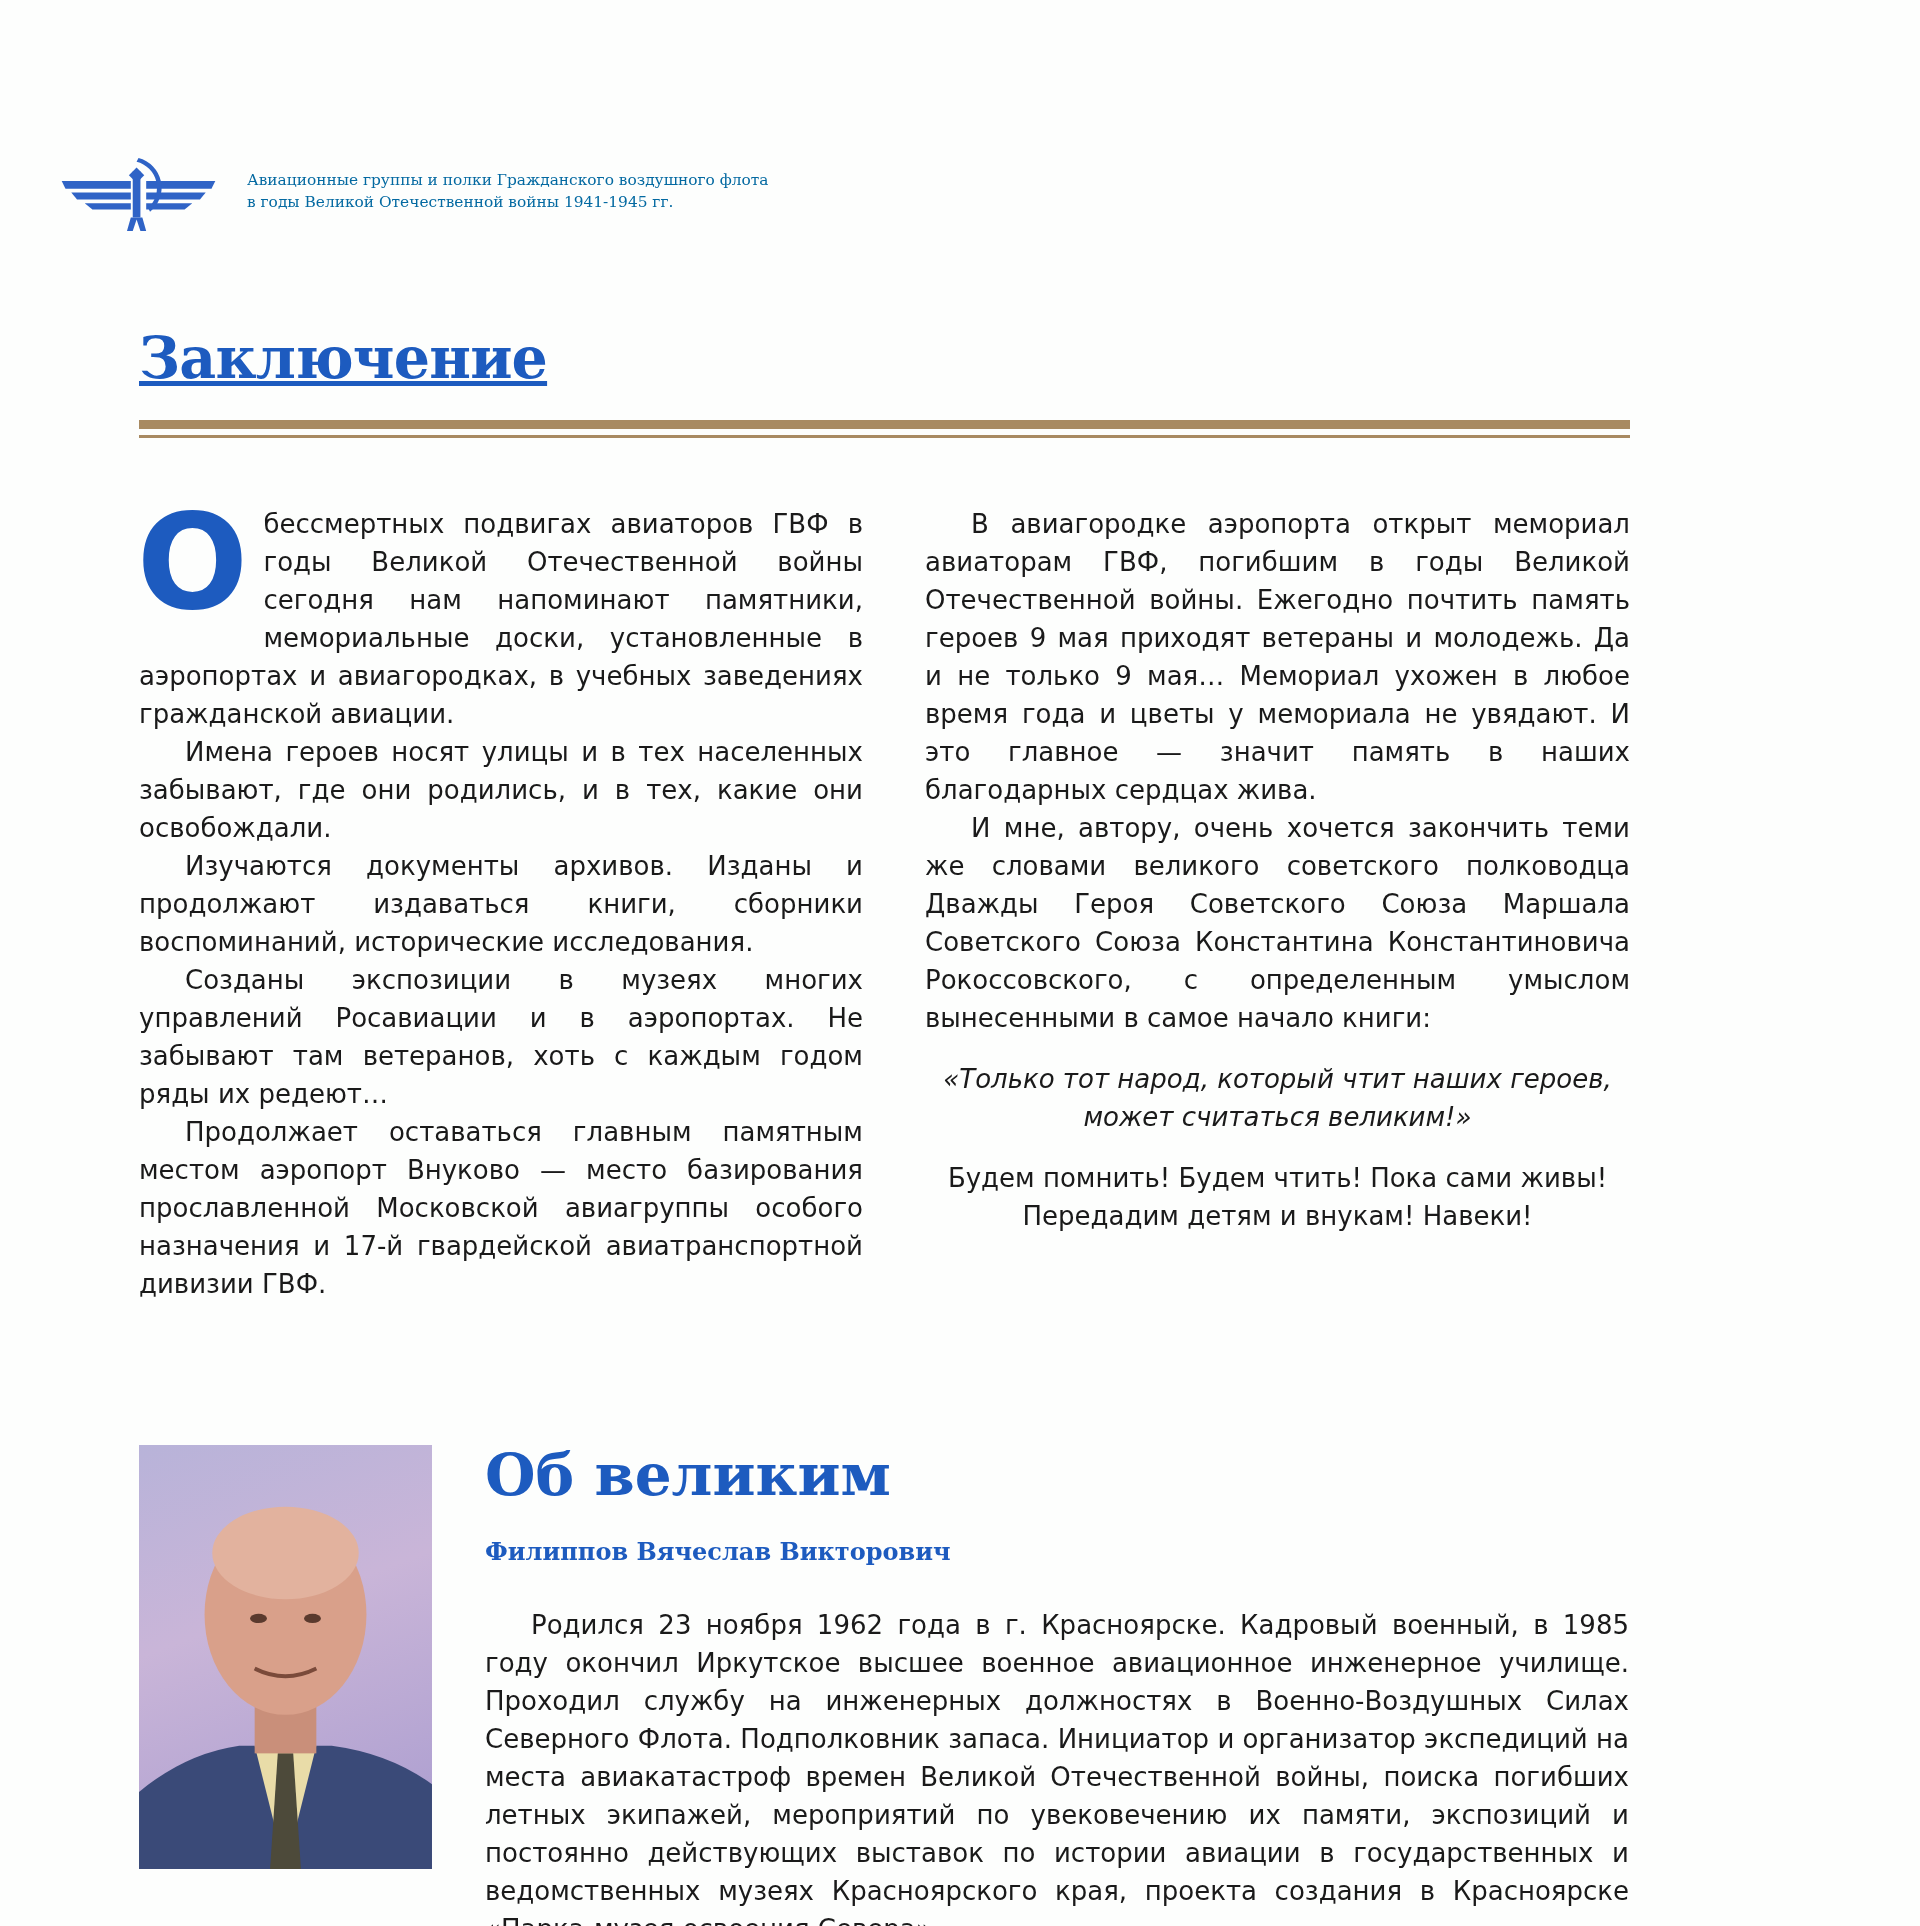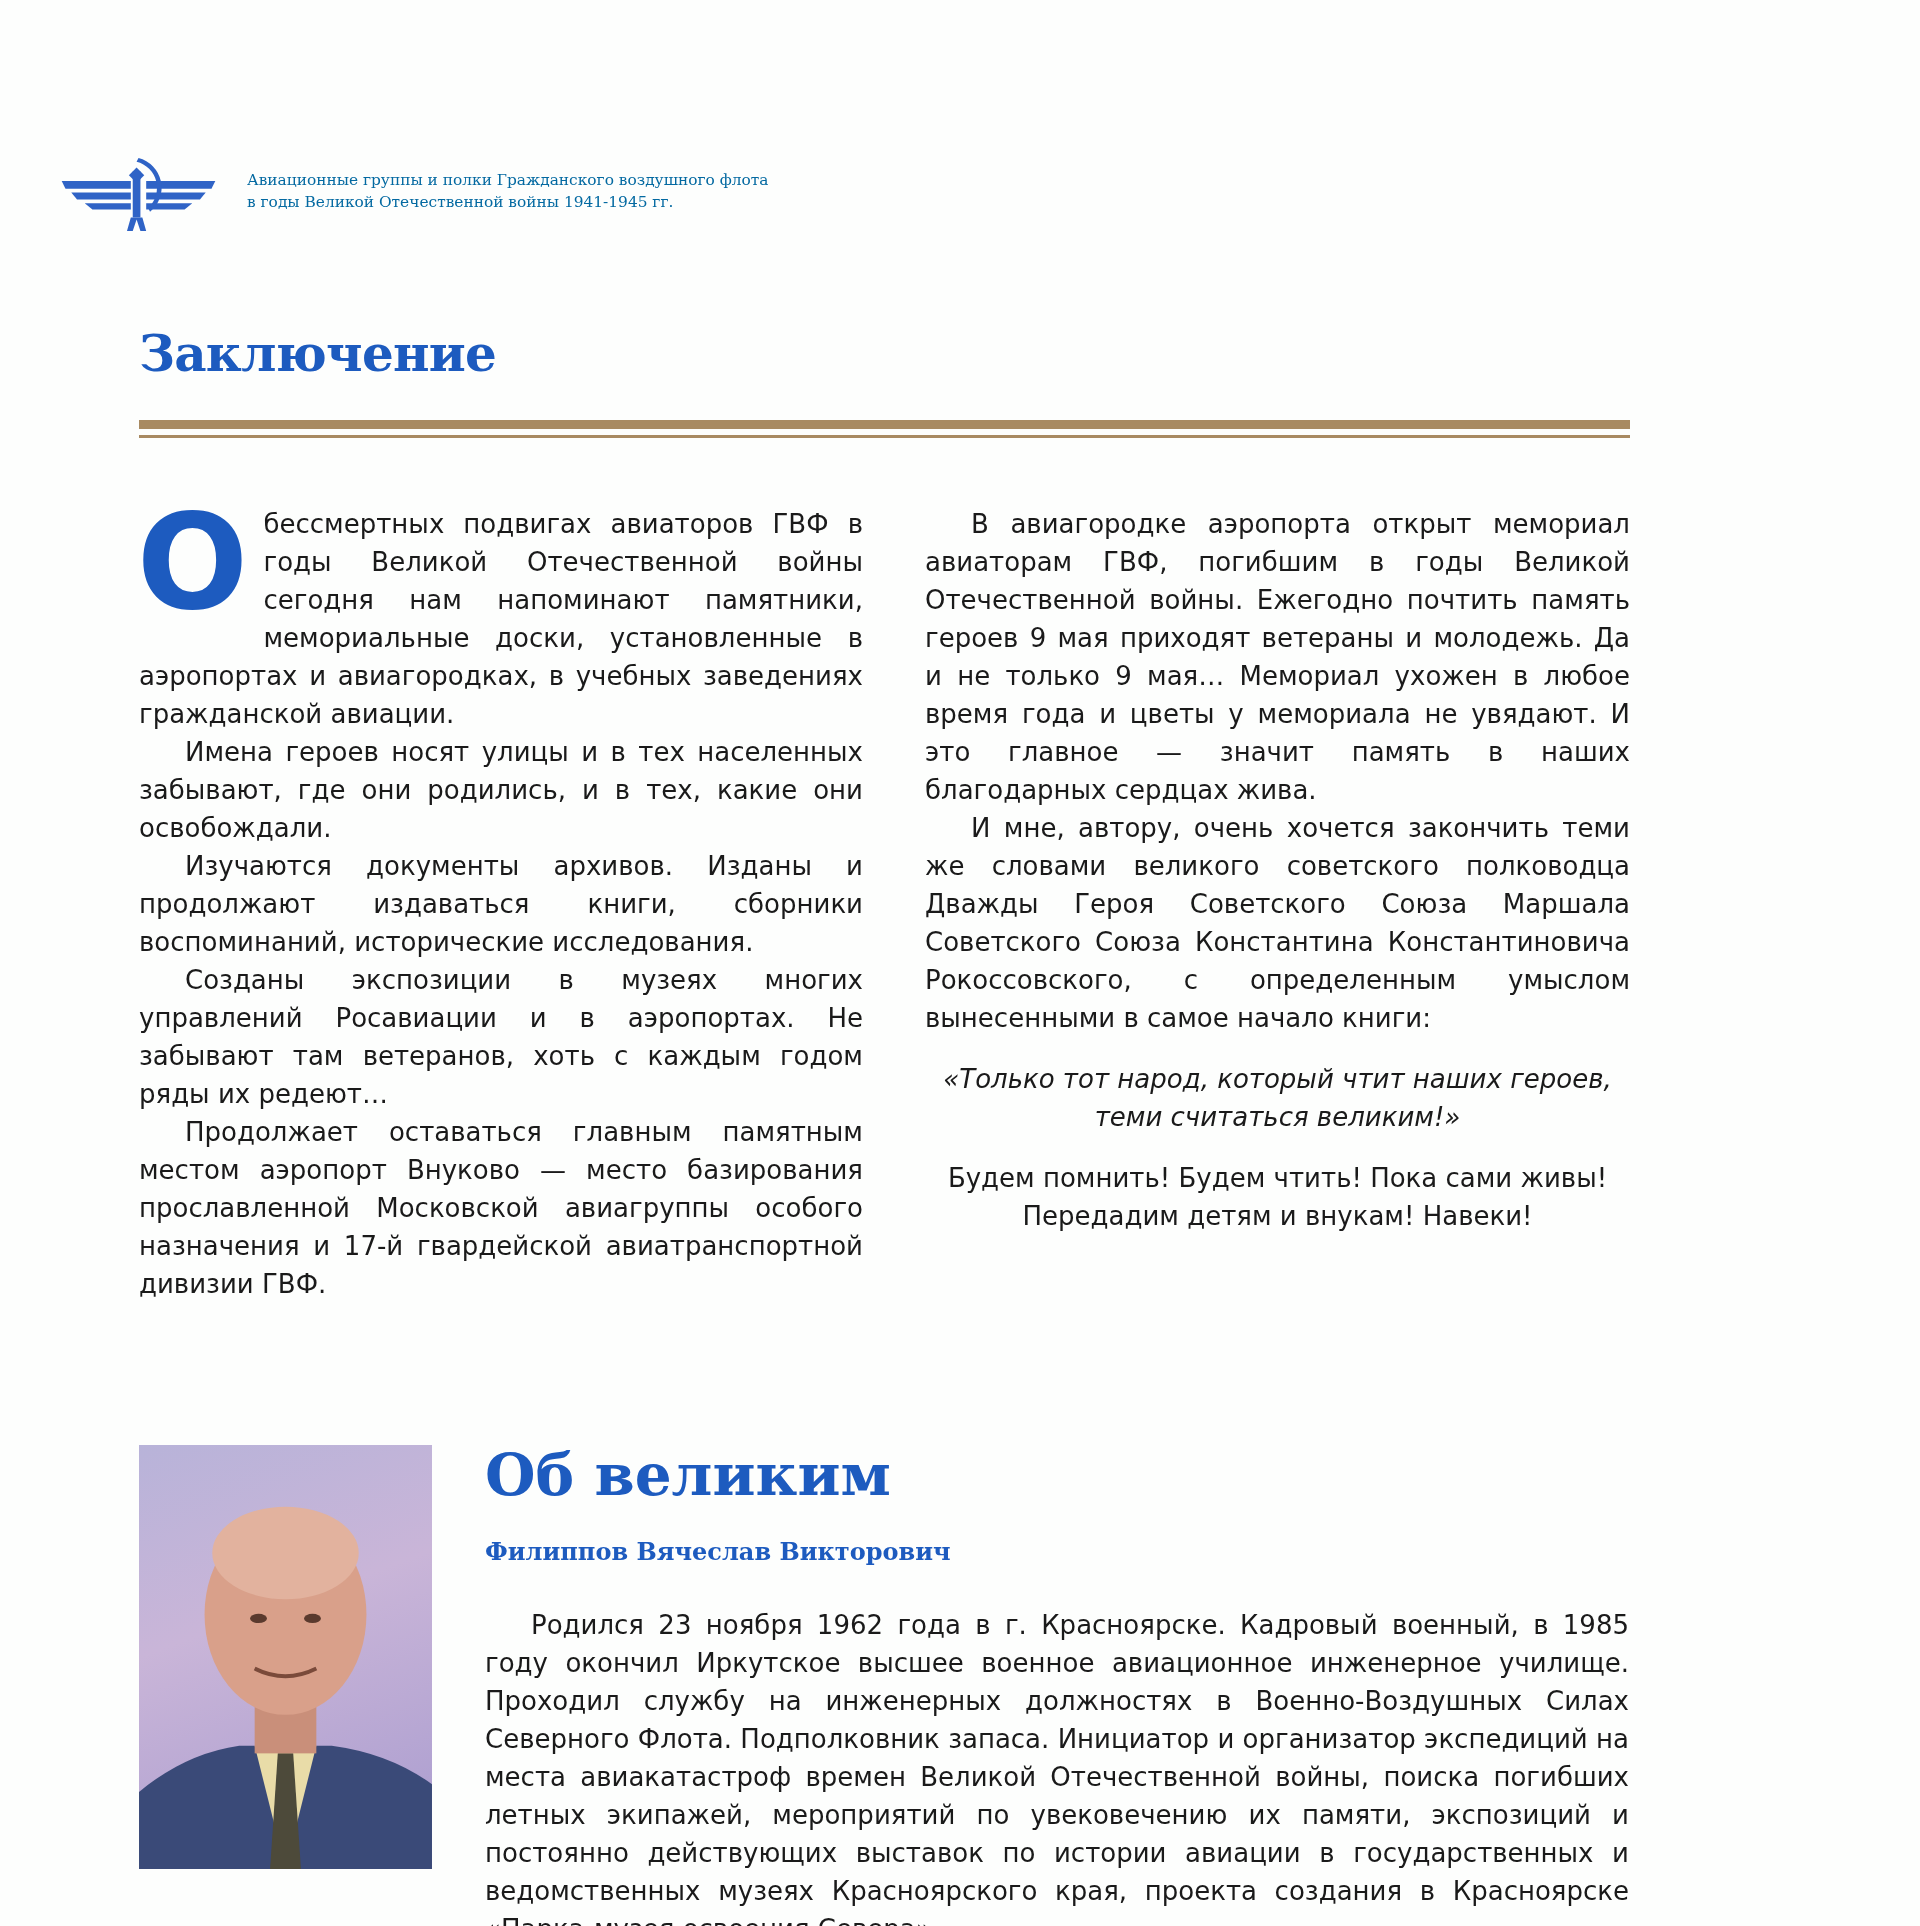--- a/index.html
+++ b/index.html
@@ -3,21 +3,21 @@
 <meta charset="utf-8">
 <style>
   html, body { margin:0; padding:0; }
   body { width:1921px; height:2655px; background:#fdfefd; position:relative; overflow:hidden;
          font-family:"DejaVu Sans", sans-serif; color:#1a1a1a; }
   .abs { position:absolute; }
   .serif { font-family:"DejaVu Serif", serif; }
   .blue { color:#1d5bbf; }
   #logo { left:54px; top:154px; width:169px; height:77px; }
   #header-text { left:247px; top:169px; font-size:15.4px; line-height:22.3px; color:#0369a1; }
-  #title { left:139px; top:324px; font-size:50px; font-weight:bold; letter-spacing:-0.8px; }
+  #title { left:139px; top:324px; font-size:57px; font-weight:bold; letter-spacing:-0.8px;text-decoration:underline; }
   #rule1 { left:139px; top:420px; width:1491px; height:9.2px; background:#a88a62; }
   #rule2 { left:139px; top:435px; width:1491px; height:3.1px; background:#a88a62; }
   .col { font-size:26px; line-height:38px; text-align:justify; }
   .col p { margin:0; text-indent:46px; }
   .col p.first { text-indent:0; }
   #col-left { left:139px; top:505px; width:724px; }
   #col-right { left:925px; top:505px; width:705px; }
   #dropcap { float:left; font-size:131px; line-height:112px; color:#1d5bbf; font-weight:bold;
              margin:2.3px 15.4px 0 -2.3px; font-family:"DejaVu Sans", sans-serif; }
   .quote { text-align:center; font-style:italic; margin:23px 0 !important; text-indent:0 !important; }
@@ -62,21 +62,21 @@
   <p>Изучаются документы архивов. Изданы и продолжают издаваться книги, сборники воспоминаний, исторические исследования.</p>
   <p>Созданы экспозиции в музеях многих управлений Росавиации и в аэропортах. Не забывают там ветеранов, хоть с каждым годом ряды их редеют…</p>
   <p>Продолжает оставаться главным памятным местом аэропорт Внуково — место базирования прославленной Московской авиагруппы особого назначения и 17-й гвардейской авиатранспортной дивизии ГВФ.</p>
 </div>
 
 <div id="col-right" class="abs col">
   <p>В авиагородке аэропорта открыт мемориал авиаторам ГВФ, погибшим в годы Великой Отечественной войны. Ежегодно почтить память героев 9 мая приходят ветераны и молодежь. Да и не только 9 мая… Мемориал ухожен в любое время года и цветы у мемориала не увядают. И это главное — значит память в наших благодарных сердцах жива.</p>
   <p>И мне, автору, очень хочется закончить теми же словами великого советского полководца Дважды Героя Советского Союза Маршала Советского Союза Константина Константиновича Рокоссовского, с определенным умыслом вынесенными в самое начало книги:</p>
   <p class="quote">
     <span>«Только тот народ, который чтит наших героев,</span><br>
-    <span>теми считаться великим!»</span>
+    <span>может считаться великим!»</span>
   </p>
   <p class="center">
     <span>Будем помнить! Будем чтить! Пока сами живы!</span><br>
     <span>Передадим детям и внукам! Навеки!</span>
   </p>
 </div>
 
 <div id="photo" class="abs">
   <svg width="293" height="424" viewBox="0 0 760 1100">
     <path d="M0 1100 L0 900 Q120 800 260 780 L500 780 Q650 800 760 880 L760 1100 Z" fill="#3a4a78"></path>

